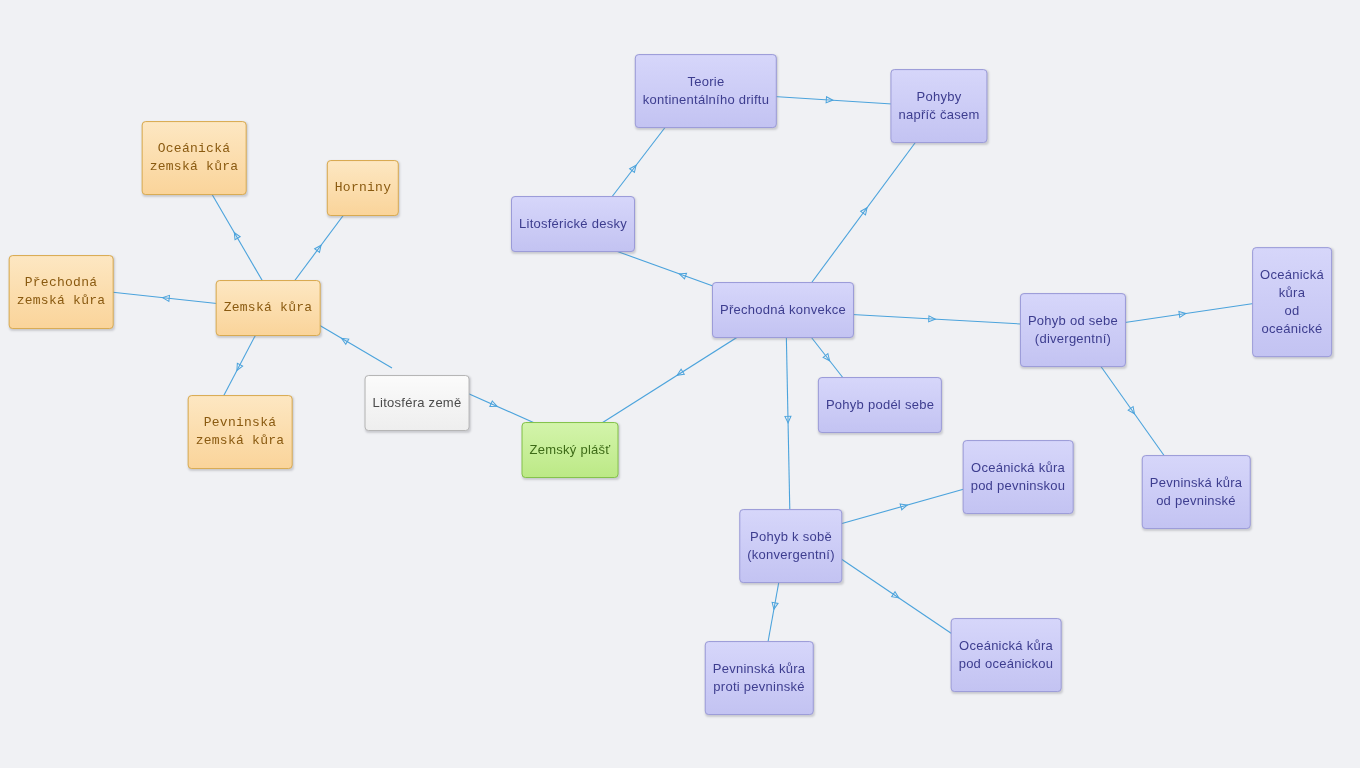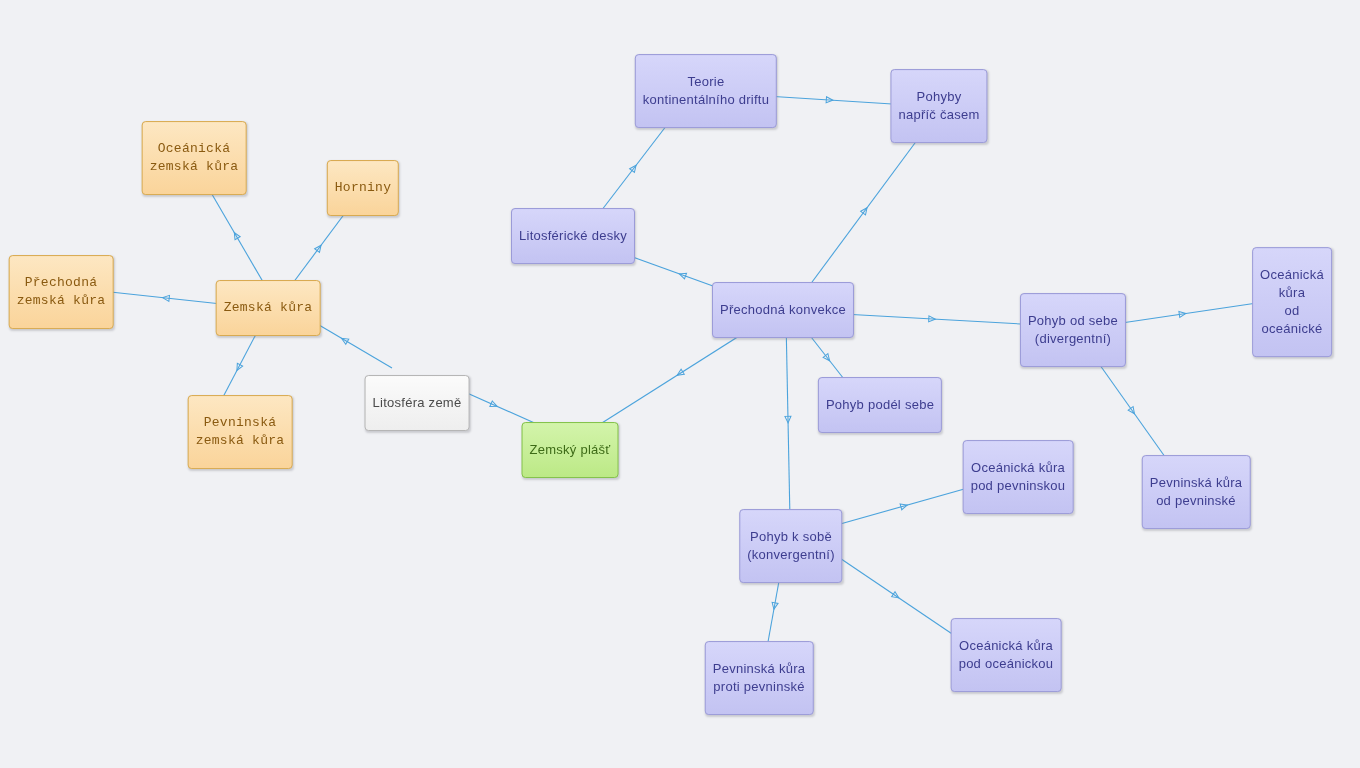--- a/index.html
+++ b/index.html
@@ -154,21 +154,21 @@
       <div class="node orange" style="left: 268px; top: 308px; min-width: 58px;">Zemská kůra</div>
       <div class="node orange" style="left: 194px; top: 158px; min-width: 58px;">Oceánická
 zemská kůra</div>
       <div class="node orange" style="left: 363px; top: 188px; min-width: 42px; text-align: center;">Horniny</div>
       <div class="node orange" style="left: 61px; top: 292px; min-width: 60px;">Přechodná
 zemská kůra</div>
       <div class="node orange" style="left: 205px; top: 432px; min-width: 58px; margin-left: 35px;">Pevninská
 zemská kůra</div>
       <div class="node green" style="left: 570px; top: 434px; min-width: 60px; margin-top: 16px;">Zemský plášť</div>
       <div class="node purple" style="left: 783px; top: 310px; min-width: 82px;">Přechodná konvekce</div>
-      <div class="node purple" style="left: 573px; top: 236px; min-width: 76px;">Litosférické desky</div>
+      <div class="node purple" style="left: 573px; top: 224px; min-width: 76px;">Litosférické desky</div>
       <div class="node purple" style="left: 706px; top: 91px; min-width: 90px;">Teorie
 kontinentálního driftu</div>
       <div class="node purple" style="left: 939px; top: 106px; min-width: 64px;">Pohyby
 napříč časem</div>
       <div class="node purple" style="left: 880px; top: 405px; min-width: 76px;">Pohyb podél sebe</div>
       <div class="node purple" style="left: 1073px; top: 330px; min-width: 68px;">Pohyb od sebe
 (divergentní)</div>
       <div class="node purple" style="left: 1292px; top: 302px; min-width: 70px;">Oceánická kůra
 od oceánické</div>
       <div class="node purple" style="left: 1196px; top: 492px; min-width: 70px;">Pevninská kůra

